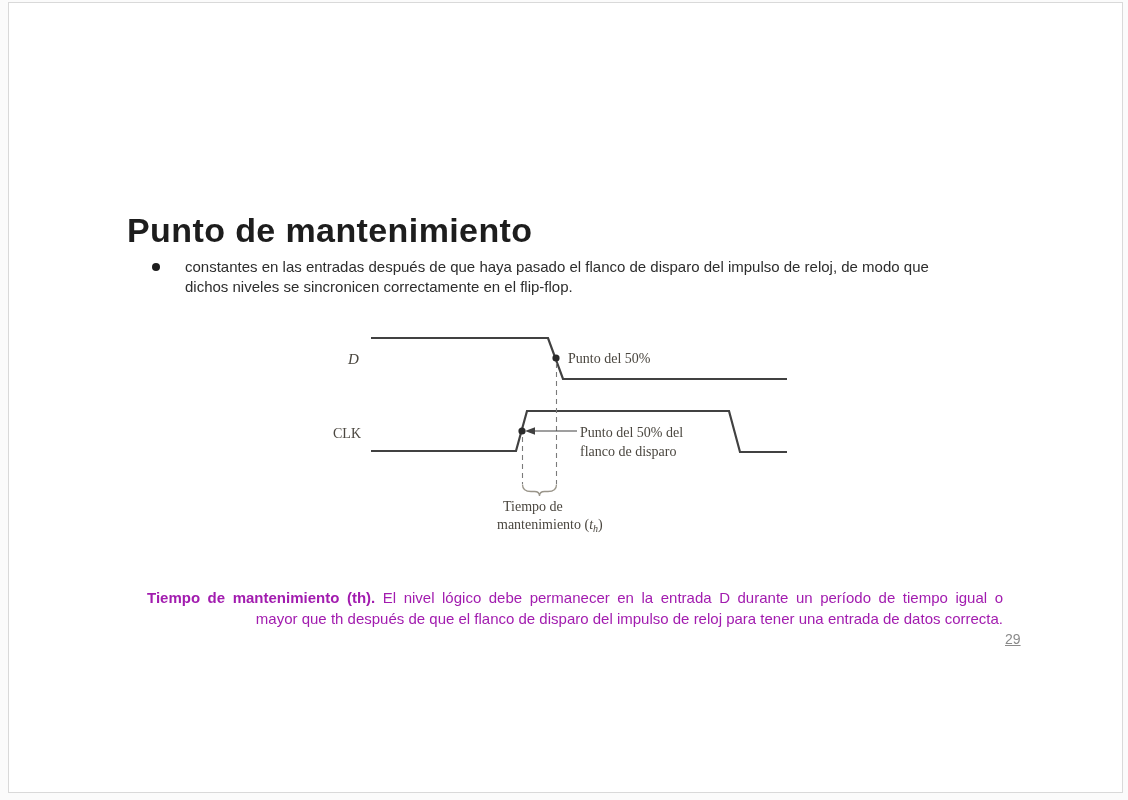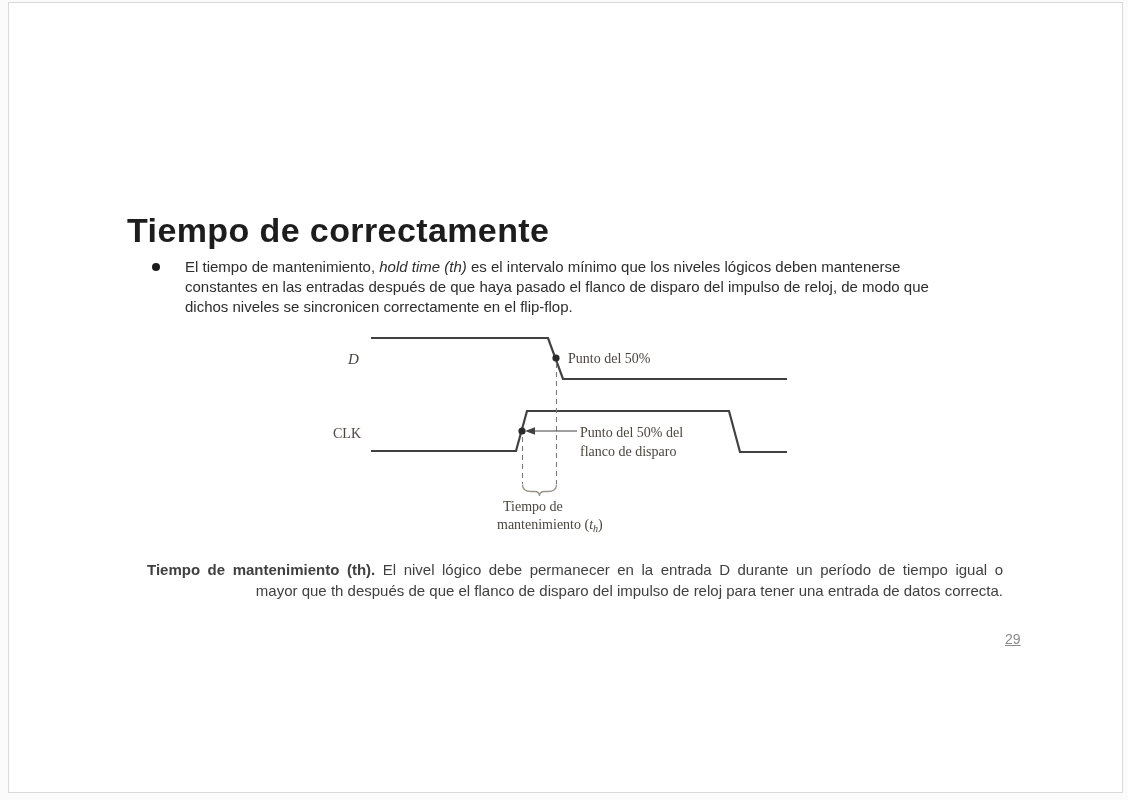--- a/index.html
+++ b/index.html
@@ -46,47 +46,46 @@
     position: absolute;
     left: 0; top: 0;
     width: 1128px; height: 800px;
   }
   .diagram-layer text {
     font-family: "Liberation Serif", "DejaVu Serif", serif;
     fill: #4a463f;
   }
   .footer-text {
     position: absolute;
-    left: 147px; top: 560px;
+    left: 147px; top: 588px;
     width: 856px;
     font-size: 15px;
     line-height: 20.5px;
-    color: #404040;
+    color: #a21caf;
   }
   .footer-line1 { text-align: justify; text-align-last: justify; }
   .footer-line2 { text-align: right; white-space: nowrap; }
   .bold { font-weight: 700; }
   .page-number {
     position: absolute;
     left: 1005px; top: 631px;
     font-size: 14px;
     color: #8a8a8a;
     text-decoration: underline;
   }
 </style>
 </head>
 <body>
 
 <div class="slide-frame"></div>
 
-<h1 class="slide-title">Tiempo de correctamente</h1>
+<h1 class="slide-title">Punto de mantenimiento</h1>
 
 <span class="bullet-dot"></span>
 <div class="bullet-text">
-  <div class="line"><span>El tiempo de mantenimiento, </span><span class="italic">hold time (th)</span><span> es el intervalo mínimo que los niveles lógicos deben mantenerse</span></div>
   <div class="line">constantes en las entradas después de que haya pasado el flanco de disparo del impulso de reloj, de modo que</div>
   <div class="line">dichos niveles se sincronicen correctamente en el flip-flop.</div>
 </div>
 
 <svg class="diagram-layer" viewBox="0 0 1128 800" xmlns="http://www.w3.org/2000/svg">
 
   <polyline points="371,338 548,338 563,379 787,379" fill="none" stroke="#414141" stroke-width="2.2"></polyline>
 
   <polyline points="371,451 516,451 527,411 729,411 740,452 787,452" fill="none" stroke="#414141" stroke-width="2.2"></polyline>
 

